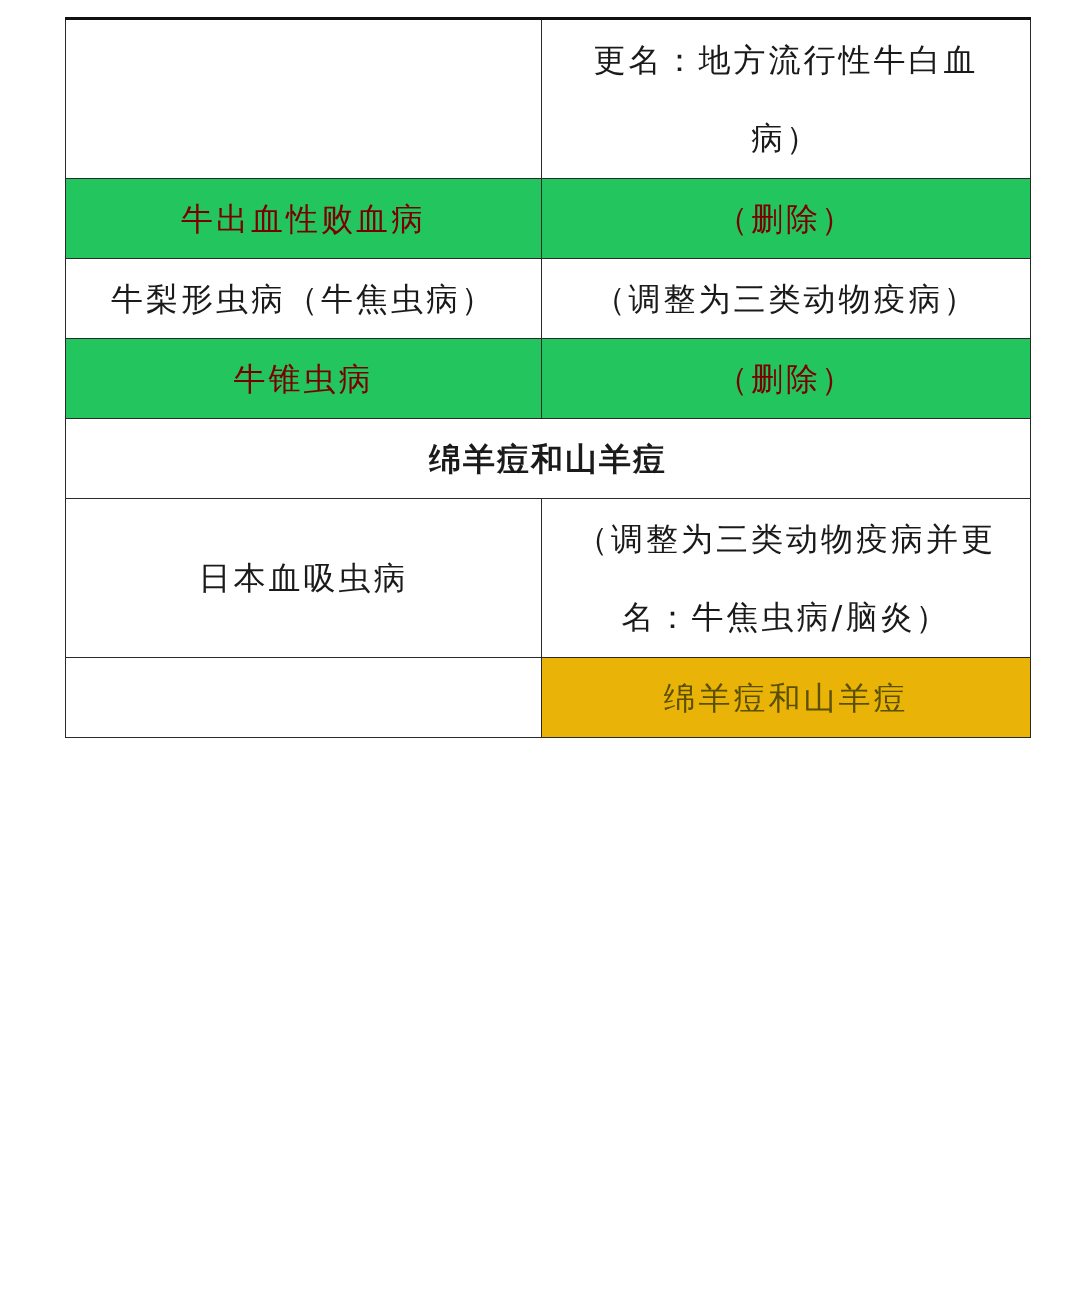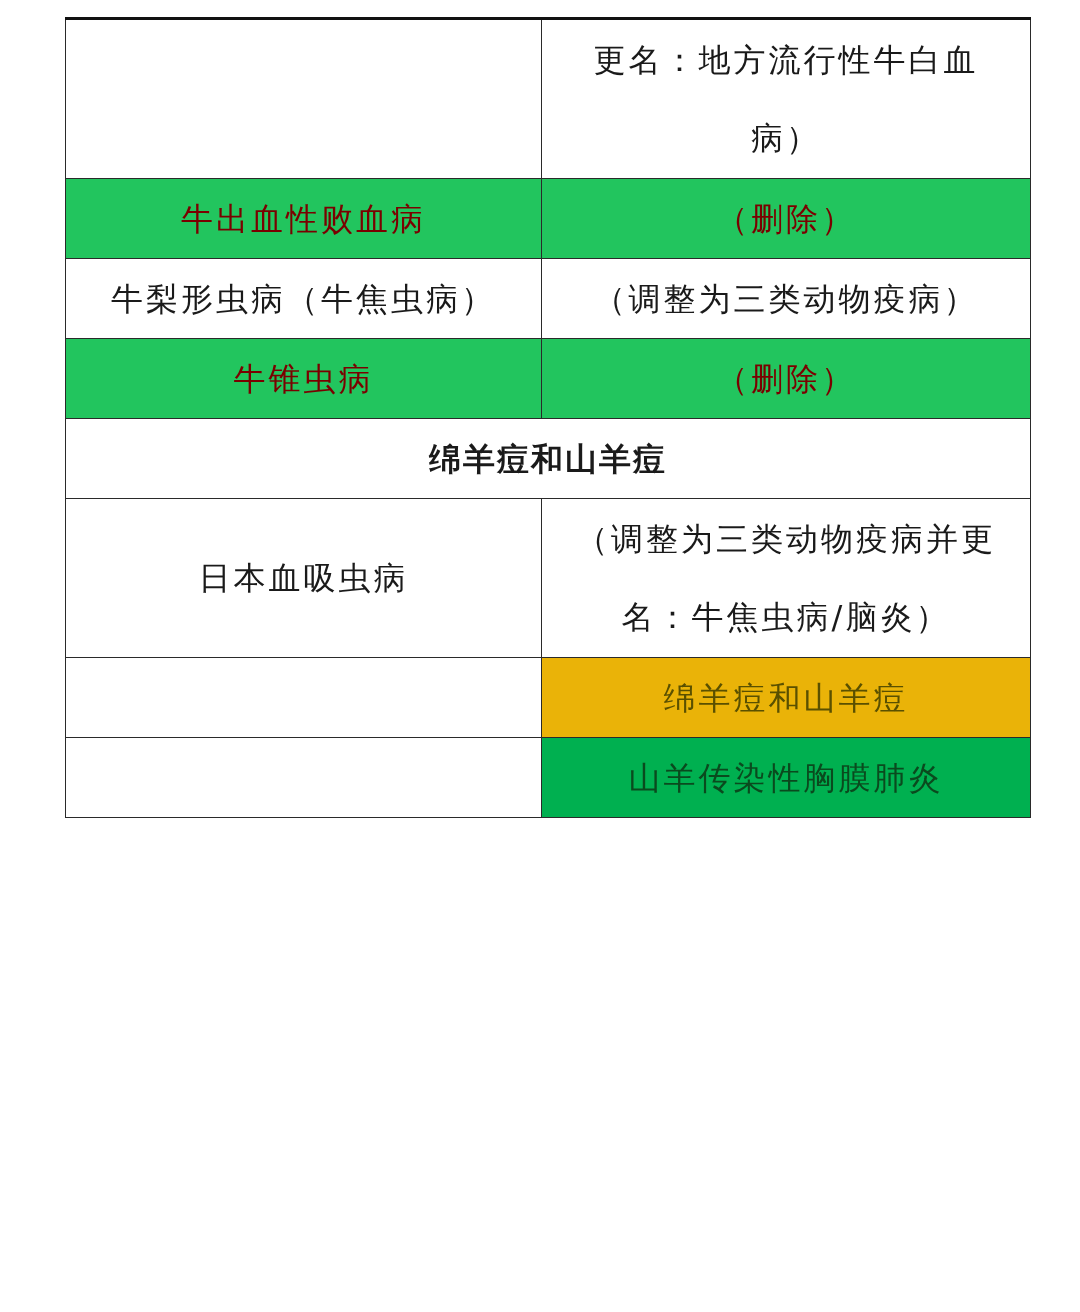--- a/index.html
+++ b/index.html
@@ -79,18 +79,14 @@
       <td colspan="2" class="section-head"><span class="cell-text">绵羊痘和山羊痘</span></td>
     </tr>
     <tr class="h-multi">
       <td><span class="cell-text">日本血吸虫病</span></td>
       <td><span class="cell-text">（调整为三类动物疫病并更名：牛焦虫病/脑炎）</span></td>
     </tr>
     <tr class="h2">
       <td><span class="cell-text"></span></td>
       <td class="bg-yellow"><span class="cell-text">绵羊痘和山羊痘</span></td>
     </tr>
-    <tr class="h2">
-      <td><span class="cell-text"></span></td>
-      <td class="bg-green"><span class="cell-text">山羊传染性胸膜肺炎</span></td>
-    </tr>
   </tbody>
 </table>
 
 </body></html>

